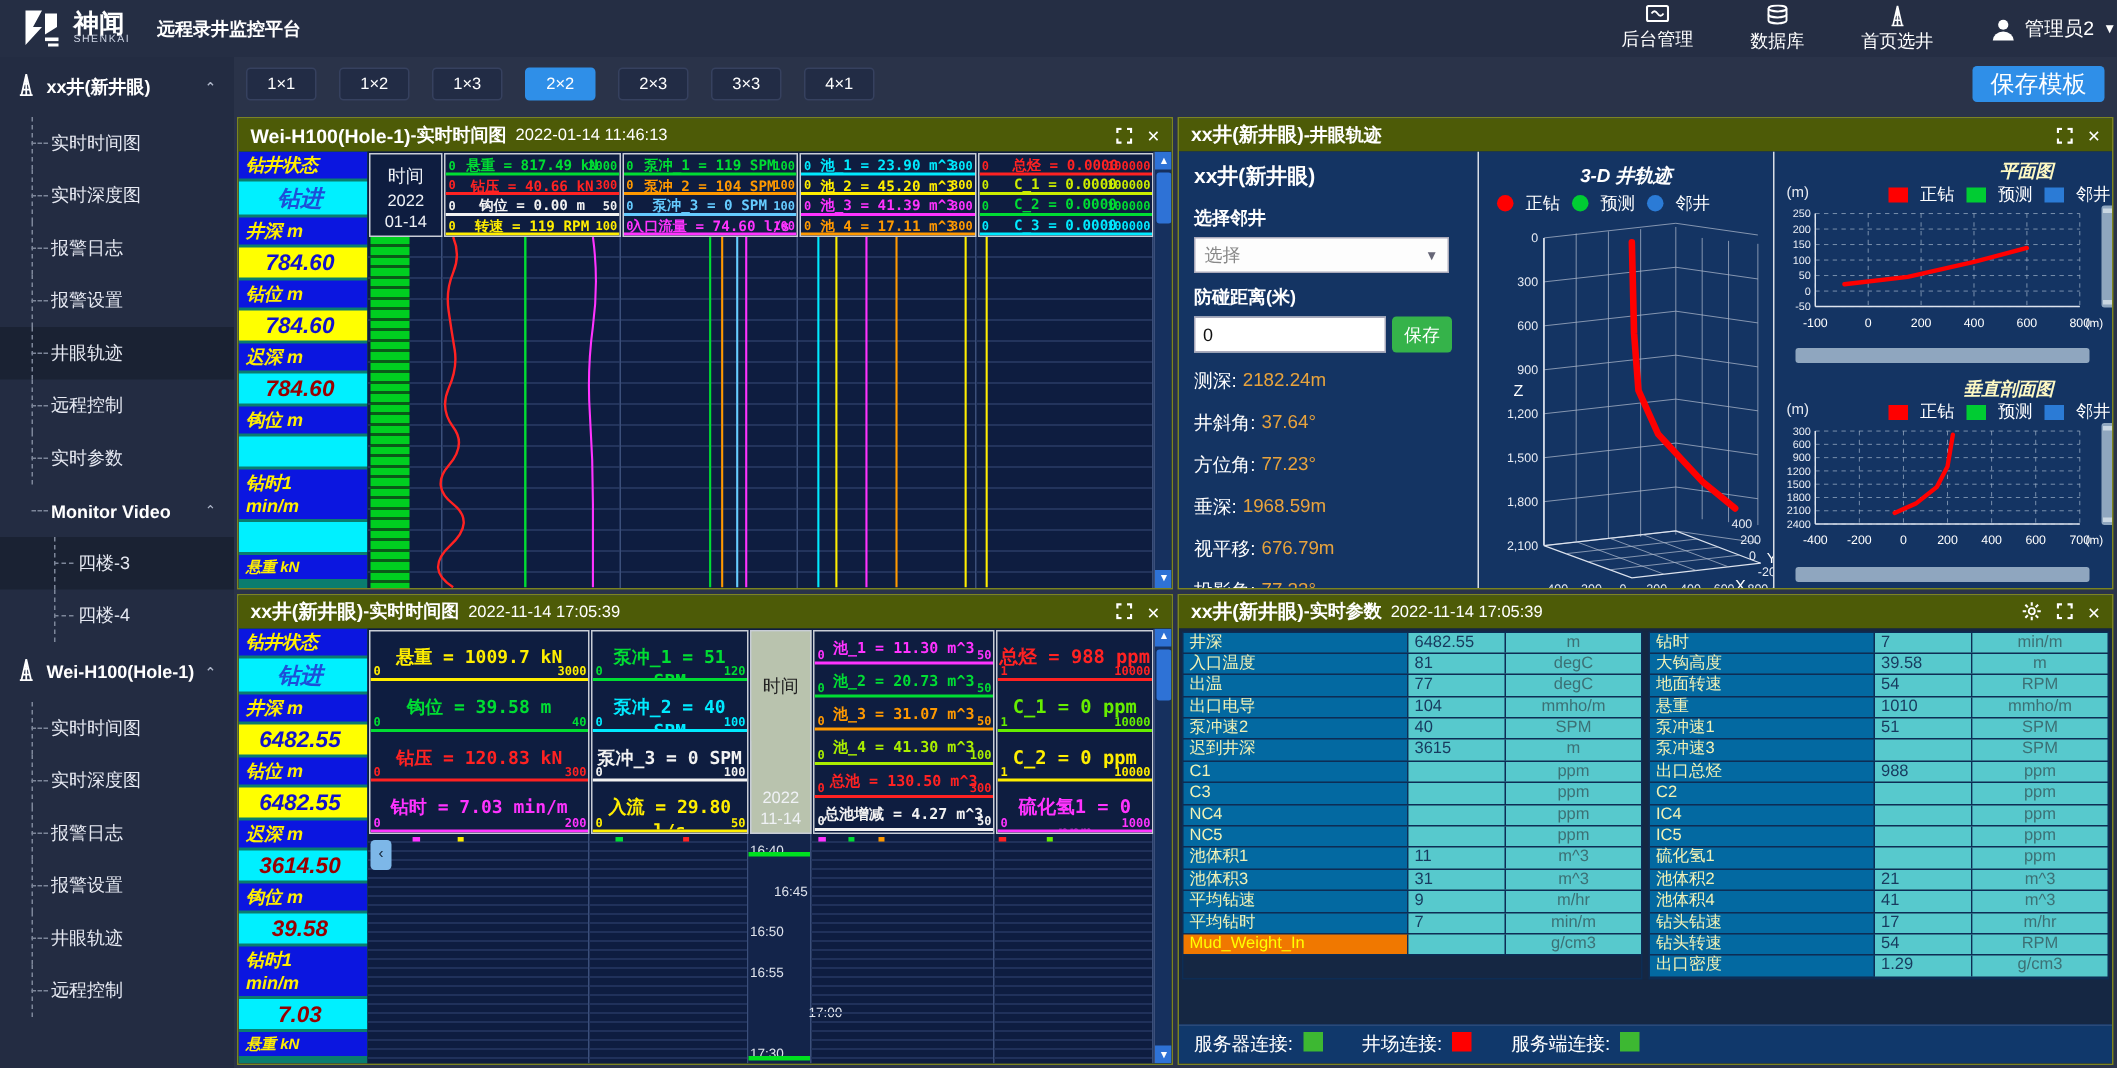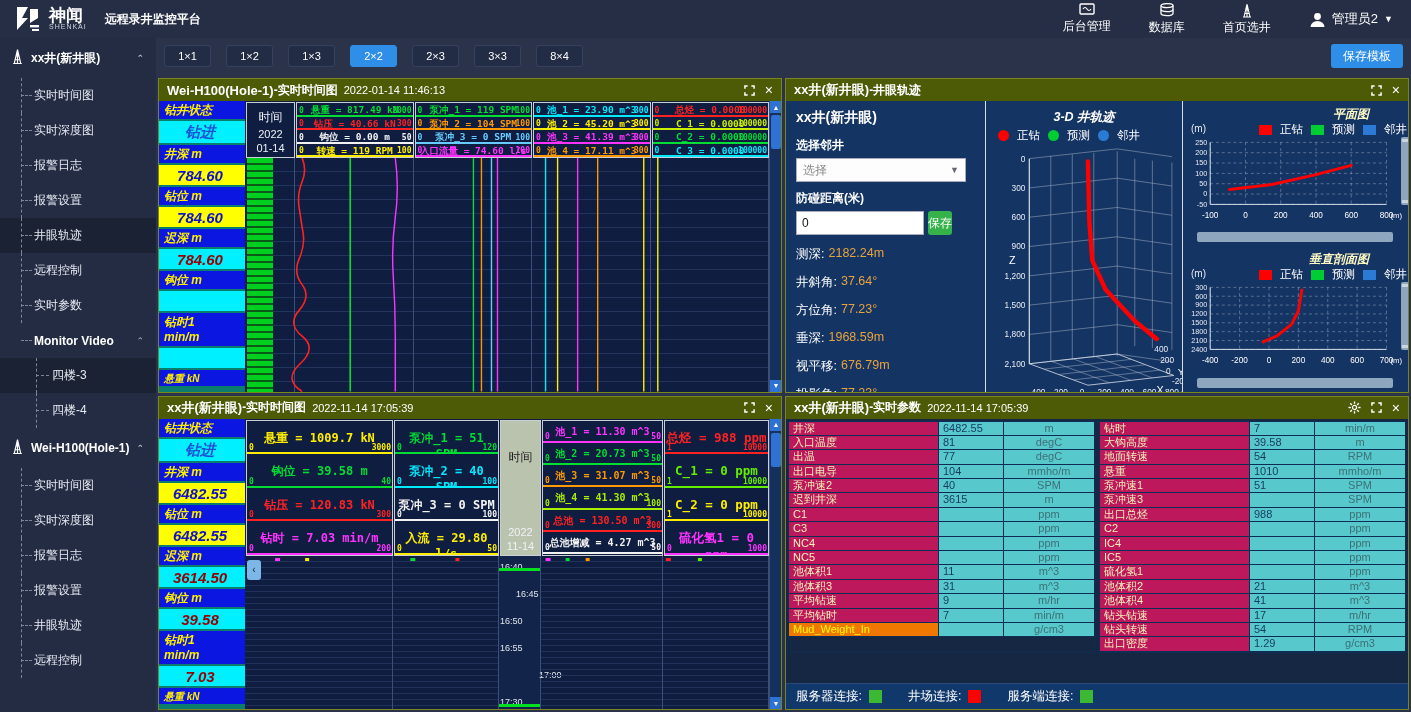--- a/index.html
+++ b/index.html
@@ -6,21 +6,21 @@
   html,body { width:1411px; height:712px; overflow:hidden; background:#2a3349;
     font-family:"Liberation Sans","DejaVu Sans",sans-serif; }
 
   
   .apphdr { position:absolute; left:0; top:0; width:1411px; height:38px; background:#252e44;
     display:flex; align-items:center; color:#fff; z-index:5; }
   .logo-wrap { display:flex; align-items:center; gap:8px; padding-left:14px; }
   .logo-cn { font-size:17px; font-weight:bold; line-height:15px; }
   .logo-en { font-size:7px; letter-spacing:1px; color:#cdd4e4; }
   .app-title { font-size:12px; font-weight:bold; margin-left:18px; }
-  .hdr-right { margin-left:auto; display:flex; align-items:center; gap:38px; padding-right:18px; }
+  .hdr-right { margin-left:auto; display:flex; align-items:center; gap:38px; }
   .hdr-item { display:flex; flex-direction:column; align-items:center; font-size:12px; gap:1px; cursor:pointer; }
   .hdr-user { display:flex; align-items:center; gap:6px; font-size:13px; cursor:pointer; }
   .caret-down { font-size:9px; }
 
   
   .sidebar { position:absolute; left:0; top:38px; width:156px; bottom:0; background:#232c42; overflow:hidden; }
   .tree-row { display:flex; align-items:center; color:#e6e9f2; font-size:12px; cursor:pointer; position:relative; }
   .tree-well { height:40px; font-weight:bold; padding-left:10px; gap:6px; color:#fff; }
   .tree-well .caret { margin-left:auto; margin-right:12px; font-size:9px; color:#aeb6c8; }
   .tree-item { height:35px; padding-left:34px; }
@@ -34,21 +34,21 @@
   .tree-sub.active { background:#1a2233; }
   .tree-sub::before { content:""; position:absolute; left:36px; width:13px; border-top:1px dashed #7d8699; }
   .tree-sub::after { content:""; position:absolute; left:36px; top:0; bottom:0; border-left:1px dashed #7d8699; }
 
   
   .main { position:absolute; left:156px; top:38px; right:0; bottom:0; }
   .toolbar { height:36px; display:flex; align-items:center; gap:15px; padding:0 8px; }
   .lay-btn { width:47px; height:22px; background:#222c45; color:#fff; font-size:11px;
     border:1px solid #36415f; border-radius:3px; display:flex; align-items:center; justify-content:center; cursor:pointer; }
   .lay-btn.active { background:#2f8fe8; border-color:#2f8fe8; }
-  .save-btn { margin-left:auto; height:24px; padding:0 12px; background:#2f8fe8; color:#fff; font-size:12px;
+  .save-btn { margin-left:auto; height:24px; padding:0 12px; background:#2f8fe8; color:#fff; font-size:16px;
     border-radius:3px; display:flex; align-items:center; cursor:pointer; }
 
   
   .grid { position:absolute; left:2px; top:40px; right:2px; bottom:2px;
     display:grid; grid-template-columns:1fr 1fr; grid-template-rows:1fr 1fr; gap:3px; }
   .panel { border:1px solid #7c8420; display:flex; flex-direction:column; overflow:hidden; background:#12223f; }
   .phdr { height:22px; background:#4d5b07; color:#fff; display:flex; align-items:center; padding:0 8px; flex:none; }
   .phdr .t1 { font-size:13px; font-weight:bold; }
   .phdr .t2 { font-size:12px; font-weight:bold; }
   .phdr .ts { font-size:11px; margin-left:6px; }
@@ -106,21 +106,21 @@
   
   .trajbody { flex:1; display:flex; background:#143463; color:#fff; overflow:hidden; }
   .trajleft { width:200px; flex:none; border-right:1px solid #d8dde6; padding:8px 10px; }
   .trajleft h3 { font-size:14px; margin-bottom:10px; }
   .fldlab { font-size:12px; font-weight:bold; margin:8px 0 4px 0; }
   .selbox { width:170px; height:24px; background:#fdfdfd; color:#888; font-size:12px; border:1px solid #aab;
     display:flex; align-items:center; padding:0 6px; cursor:pointer; }
   .selbox .sc { margin-left:auto; color:#667; font-size:9px; }
   .distrow { display:flex; gap:4px; margin-top:2px; }
   .distinput { width:128px; height:24px; border:1px solid #aab; font-size:12px; padding:0 5px; background:#fff; color:#111; }
-  .savebtn2 { width:24px; height:24px; background:#35b34a; color:#fff; font-size:12px; border-radius:3px;
+  .savebtn2 { width:40px; height:24px; background:#35b34a; color:#fff; font-size:12px; border-radius:3px;
     display:flex; align-items:center; justify-content:center; cursor:pointer; }
   .statrow { display:flex; font-size:12.5px; margin-top:11px; }
   .statrow .sv { color:#e8a33d; margin-left:4px; }
   .traj3d { flex:1; position:relative; border-right:1px solid #d8dde6; }
   .p3dtitle { text-align:center; color:#fff; font-size:12.5px; font-weight:bold; font-style:italic; margin-top:8px; }
   .legend { display:flex; align-items:center; justify-content:center; gap:8px; font-size:11.5px; color:#fff; }
   .ldot { width:11px; height:11px; border-radius:50%; }
   .lsq { width:13px; height:10px; }
   .trajright { width:232px; flex:none; display:flex; flex-direction:column; }
   .miniplot { flex:1; position:relative; padding-top:4px; }
@@ -131,27 +131,27 @@
   .vslider::before, .vslider::after { content:""; position:absolute; left:1px; right:1px; height:3px; background:#c9d6e2; }
   .vslider::before { top:2px; } .vslider::after { bottom:2px; }
   .hslider { position:absolute; left:14px; right:22px; height:10px; background:#8fa6bf; border-radius:2px; cursor:pointer; }
 
   
   .p4body { flex:1; display:flex; flex-direction:column; background:#152743; overflow:hidden; }
   .ptable { flex:none; margin:2px; display:grid; grid-template-columns:1fr 1fr; gap:0 4px; background:#152743; }
   .pgroup { display:flex; flex-direction:column; border:1px solid #0d2d55; }
   .prow { display:grid; grid-template-columns:150px 1fr 90px; height:14.4px; border-bottom:1px solid #0d2d55; }
   .prow > div { font-size:11px; line-height:13px; padding:0 4px; overflow:hidden; white-space:nowrap; }
-  .pc-label { background:#be185d; color:#f2f2b6; border-right:1px solid #0d2d55; }
+  .pc-label { background:#0369a1; color:#f2f2b6; border-right:1px solid #0d2d55; }
   .pc-label.hl { background:#f07800; color:#ffff00; }
   .pc-val { background:#57c9cd; color:#173a5e; border-right:1px solid #0d2d55; }
   .pc-unit { background:#57c9cd; color:#3c7075; text-align:center; }
   .statusbar { margin-top:auto; height:26px; background:#10386b; display:flex; align-items:center; gap:26px;
     padding-left:10px; color:#fff; font-size:12.5px; border-top:1px solid #2a4a7a; }
-  .statusitem { display:flex; align-items:center; gap:7px; }
+  .statusitem { display:flex; gap:7px; }
   .stsq { width:13px; height:13px; }
 </style>
 </head>
 <body>
 
 <div class="apphdr">
   <div class="logo-wrap">
     <svg width="27" height="27" viewBox="0 0 27 27">
       <polygon points="3,1 14,1 8,12 14,12 3,24" fill="#fff"></polygon>
       <polygon points="16,3 24,3 24,12 16,17" fill="#fff"></polygon>
@@ -264,21 +264,21 @@
   </div>
 
 <div class="main">
   <div class="toolbar" id="toolbar">
     <div class="lay-btn">1×1</div>
       <div class="lay-btn">1×2</div>
       <div class="lay-btn">1×3</div>
       <div class="lay-btn active">2×2</div>
       <div class="lay-btn">2×3</div>
       <div class="lay-btn">3×3</div>
-      <div class="lay-btn">8×4</div>
+      <div class="lay-btn">4×1</div>
       <div class="save-btn">保存模板</div>
   </div>
 
   <div class="grid">
 
     <div class="panel">
       <div class="phdr">
         <span class="t1">Wei-H100(Hole-1)</span>
           <span class="t2">-实时时间图</span>
         <span class="ts">2022-01-14 11:46:13</span>

